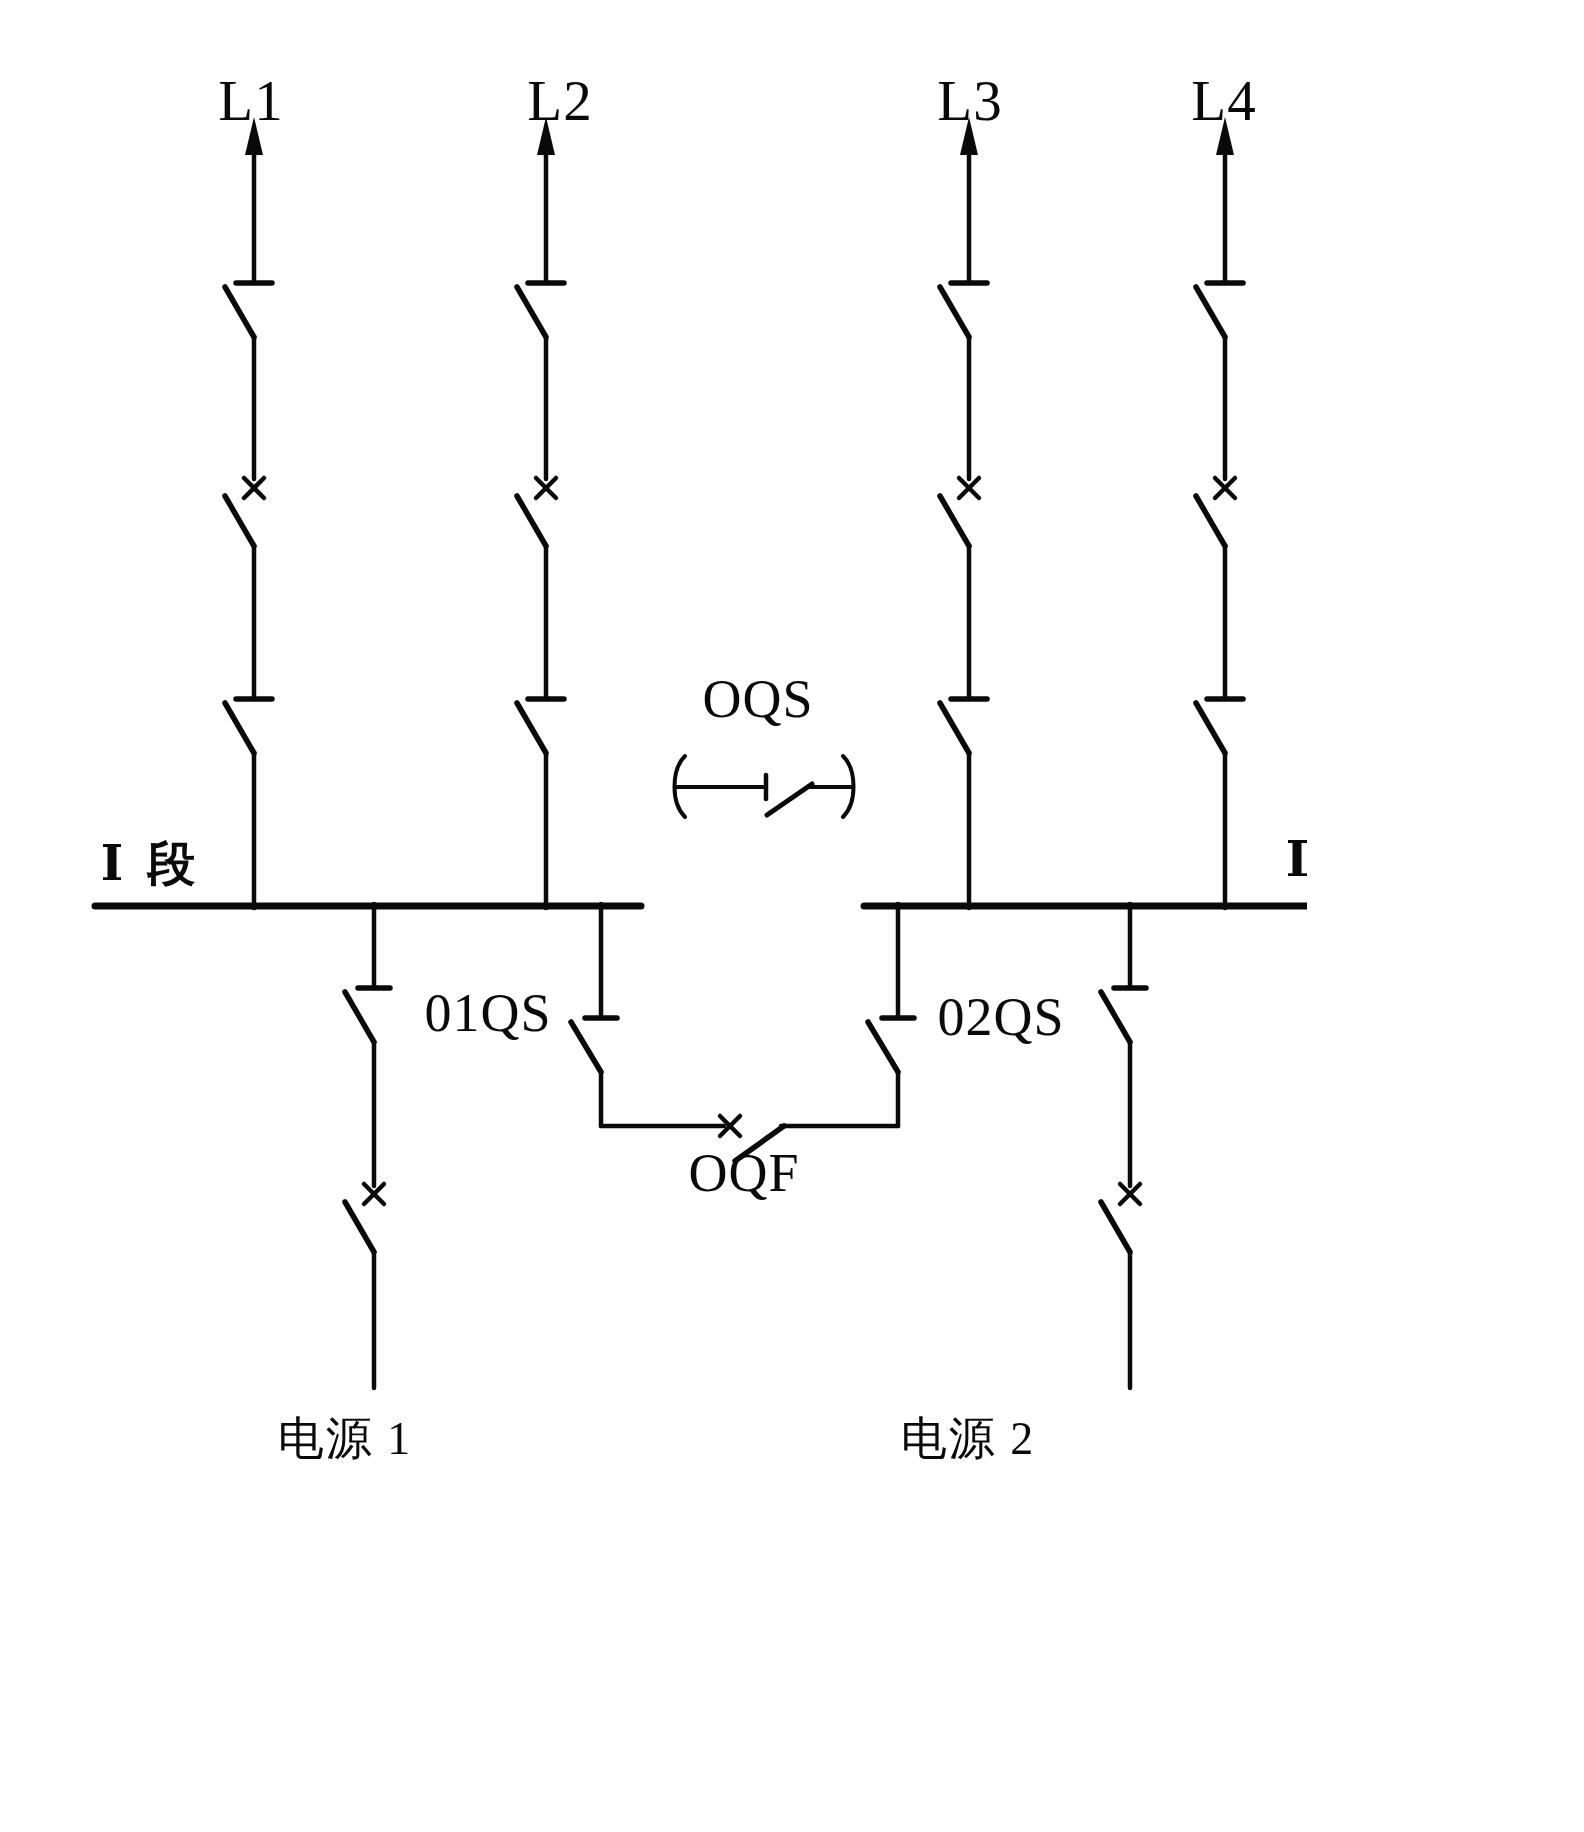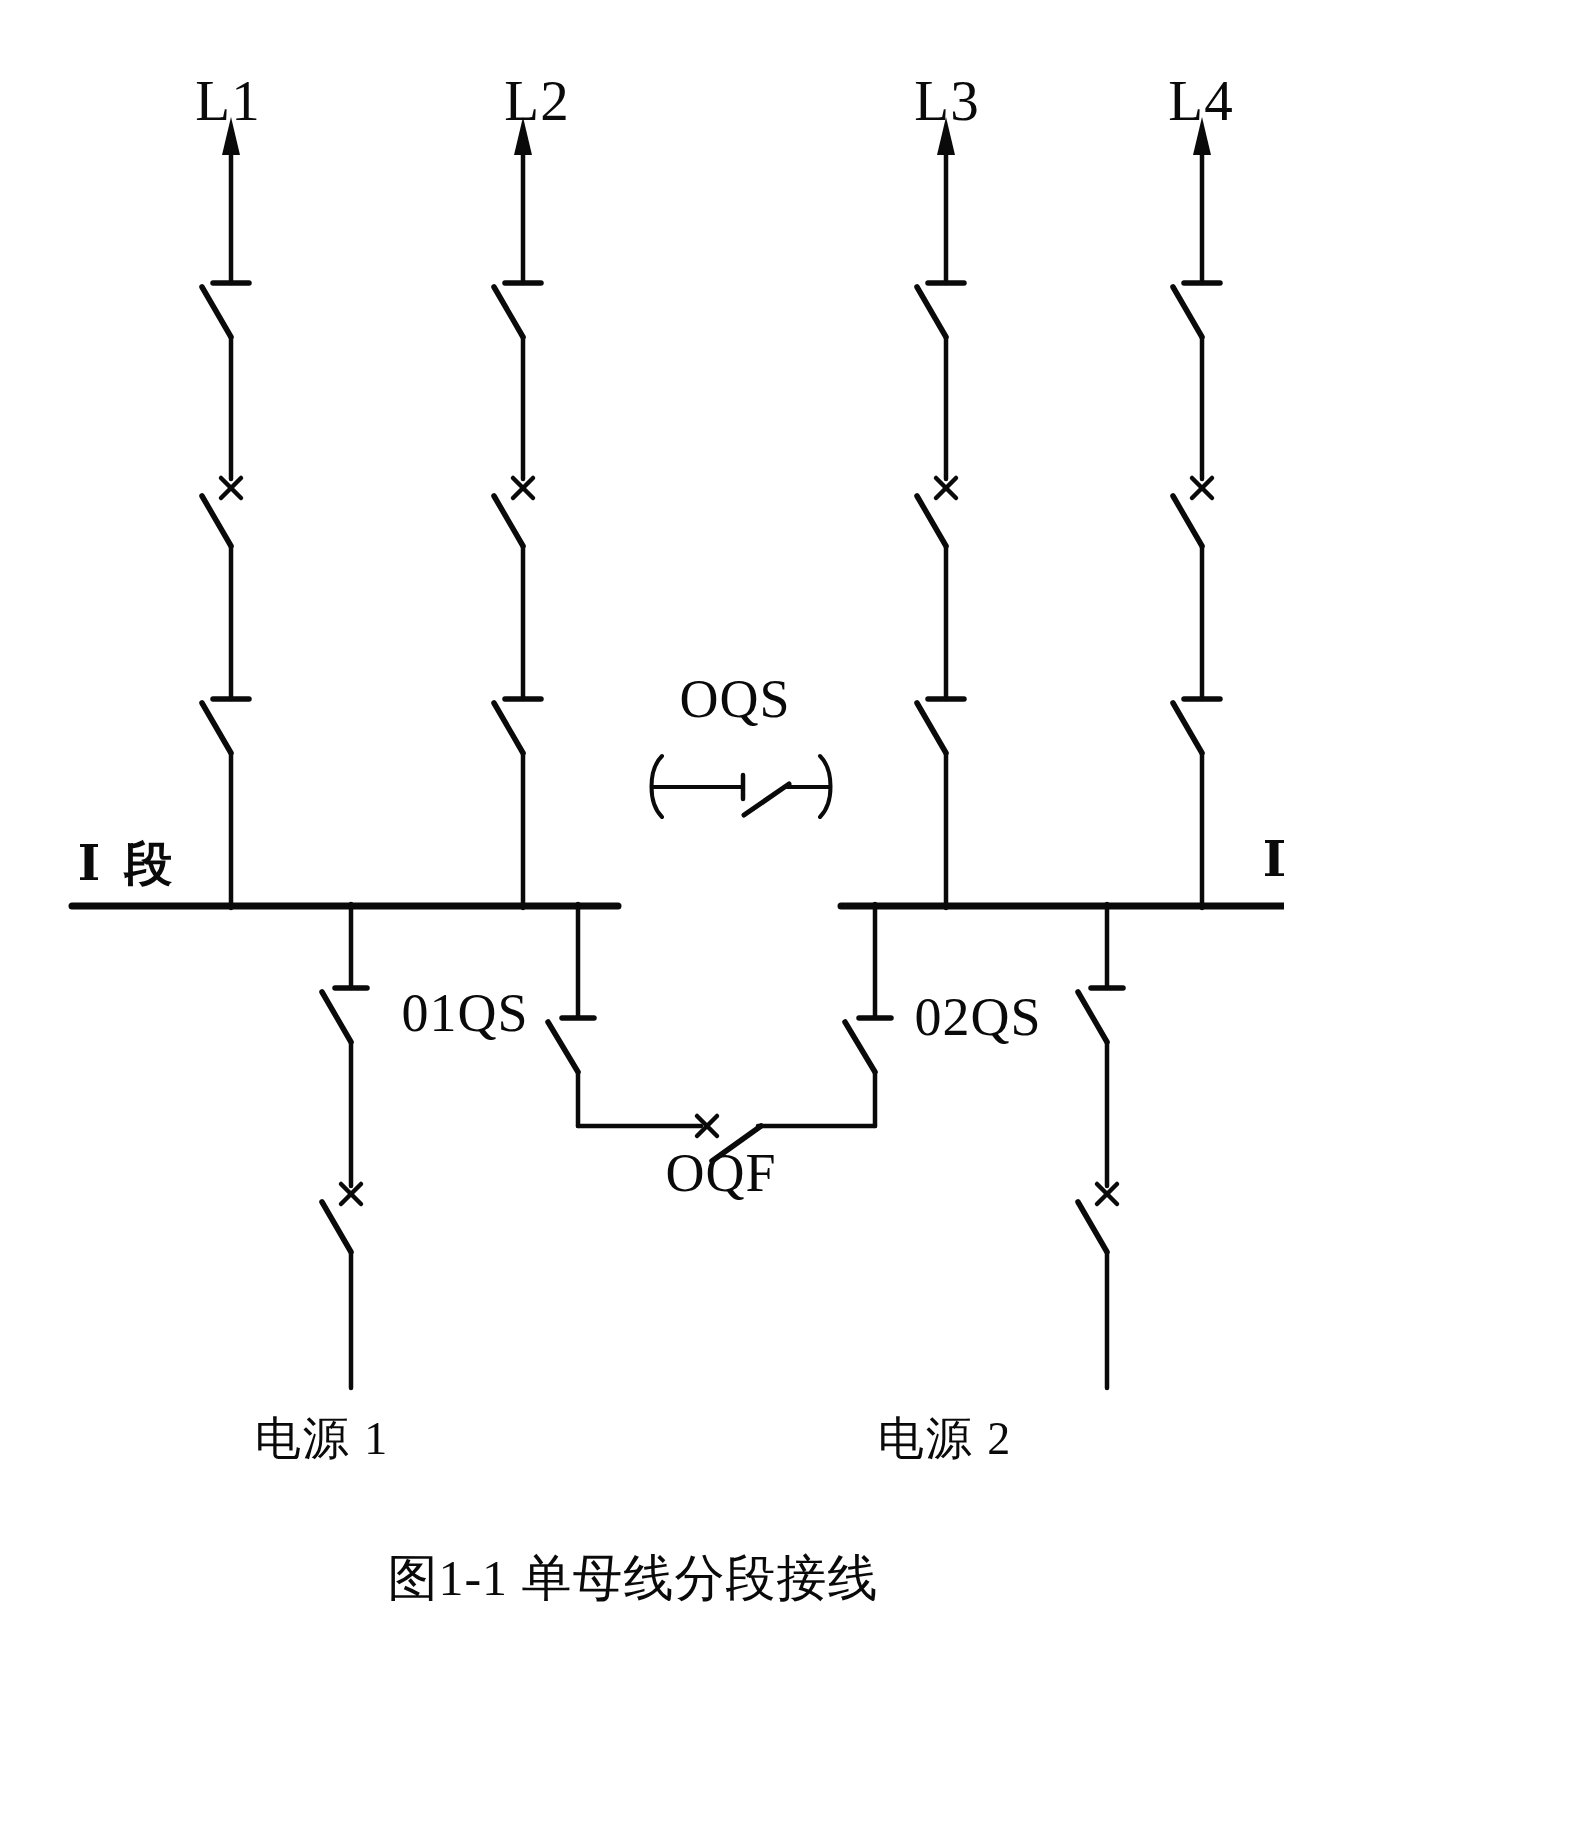--- a/index.html
+++ b/index.html
@@ -3,20 +3,21 @@
 <meta charset="utf-8">
 <style>
   html,body{margin:0;padding:0;background:#ffffff;}
   #page{
     position:relative;
     width:1284px;height:1832px;
     background:#ffffff;
     font-family:"Liberation Serif","DejaVu Serif",serif;
     color:#000;
     overflow:hidden;
+    margin-left:23px;
   }
   #wires{position:absolute;left:0;top:0;}
   .lbl{
     position:absolute;
     transform:translateX(-50%);
     white-space:nowrap;
     color:#0a0a0a;
     line-height:1;
     letter-spacing:1px;
   }
@@ -108,15 +109,14 @@
   <div class="lbl lbl-bus" style="left:1322px;top:836px">Ⅱ 段</div>
 
   <div class="lbl lbl-sw" style="left:735px;top:672px">OQS</div>
   <div class="lbl lbl-sw" style="left:465px;top:986px">01QS</div>
   <div class="lbl lbl-sw" style="left:978px;top:990px">02QS</div>
   <div class="lbl lbl-sw" style="left:721px;top:1146px">OQF</div>
 
   <div class="lbl lbl-src" style="left:322px;top:1416px">电源 1</div>
   <div class="lbl lbl-src" style="left:945px;top:1416px">电源 2</div>
 
-  <div class="lbl lbl-cap" style="left:633px;top:1553px">图1-1 单母线分段接线</div>
 
 </div>
 
 </body></html>

